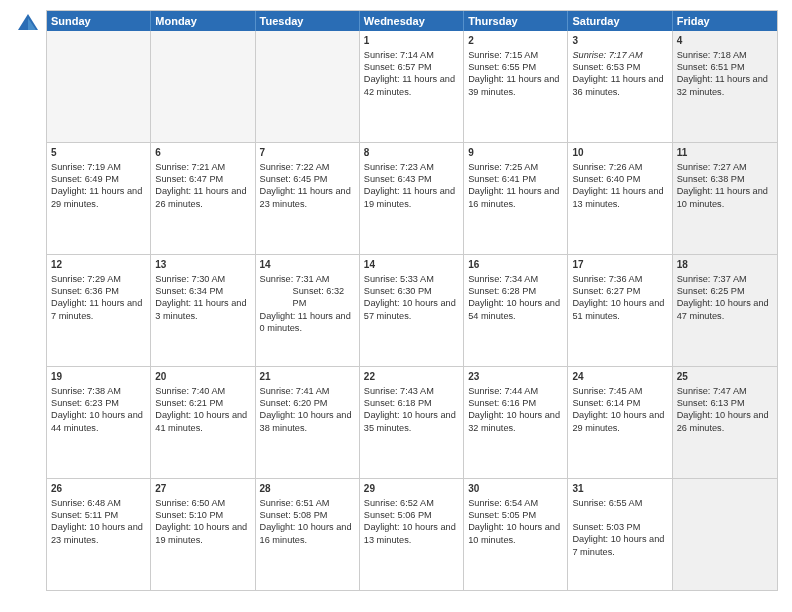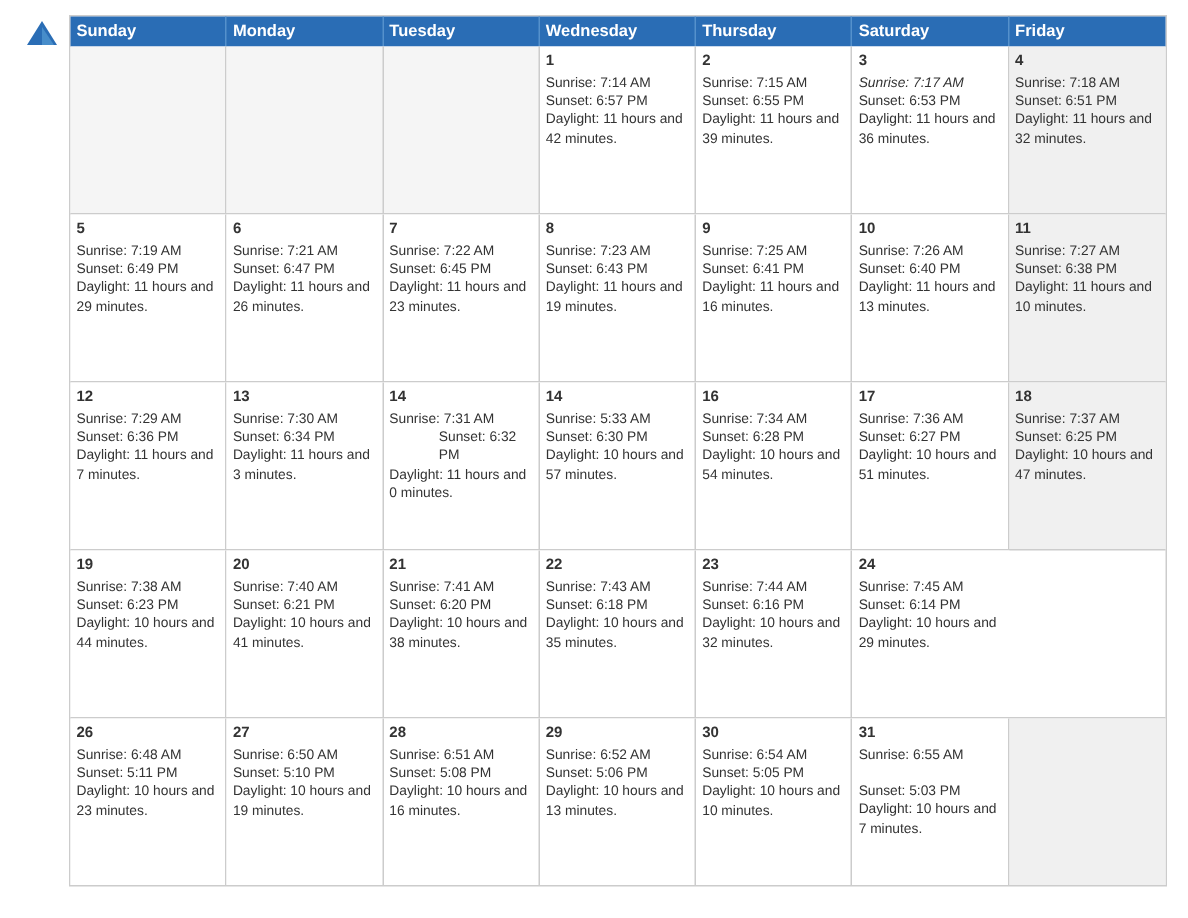--- a/index.html
+++ b/index.html
@@ -290,20 +290,26 @@
             <span style="display: block;">Sunrise: 7:44 AM</span>
             <span style="display: block;">Sunset: 6:16 PM</span>
             <span style="display: block;">Daylight: 10 hours and 32 minutes.</span>
           </div>
           <div class="cal-cell">
             <span class="day-num">24</span>
             <span style="display: block;">Sunrise: 7:45 AM</span>
             <span style="display: block;">Sunset: 6:14 PM</span>
             <span style="display: block;">Daylight: 10 hours and 29 minutes.</span>
           </div>
+          <div class="cal-cell shaded">
+            <span class="day-num">25</span>
+            <span style="display: block;">Sunrise: 7:47 AM</span>
+            <span style="display: block;">Sunset: 6:13 PM</span>
+            <span style="display: block;">Daylight: 10 hours and 26 minutes.</span>
+          </div>
         </div>
         <div class="cal-row">
           <div class="cal-cell">
             <span class="day-num">26</span>
             <span style="display: block;">Sunrise: 6:48 AM</span>
             <span style="display: block;">Sunset: 5:11 PM</span>
             <span style="display: block;">Daylight: 10 hours and 23 minutes.</span>
           </div>
           <div class="cal-cell">
             <span class="day-num">27</span>

